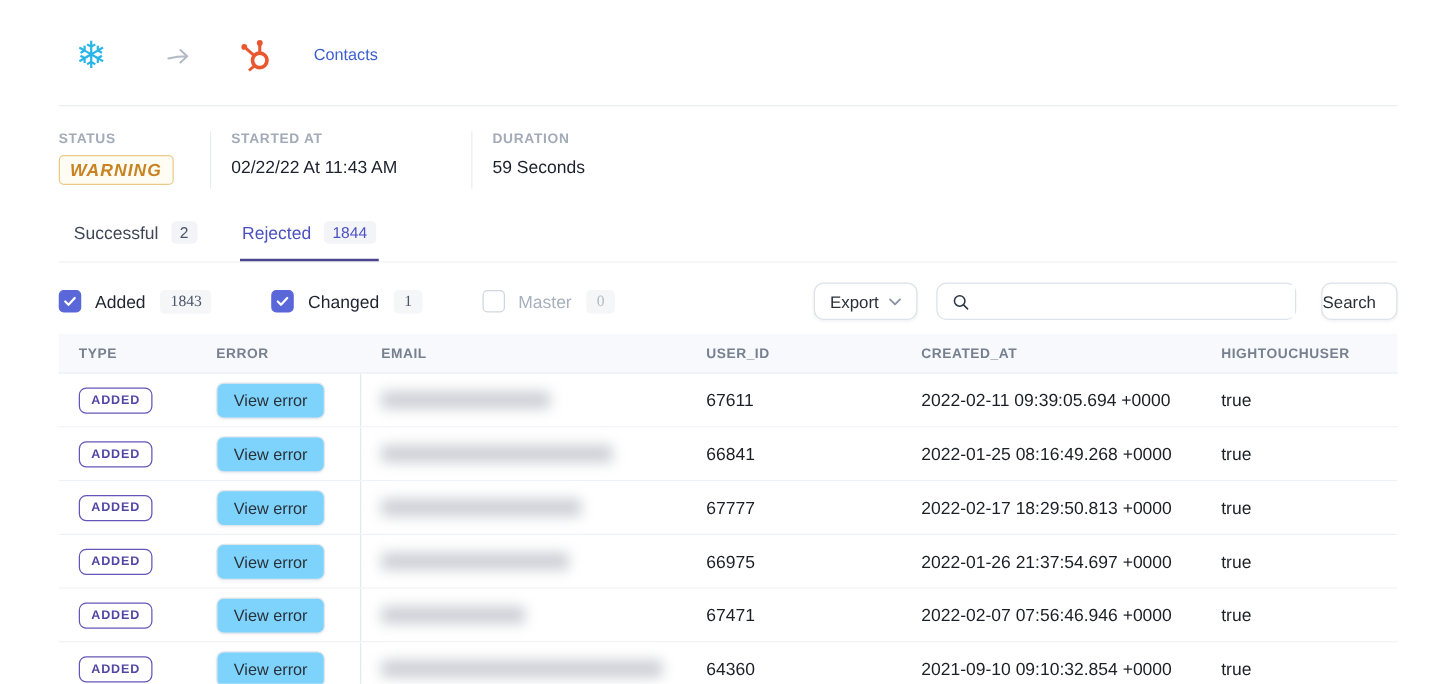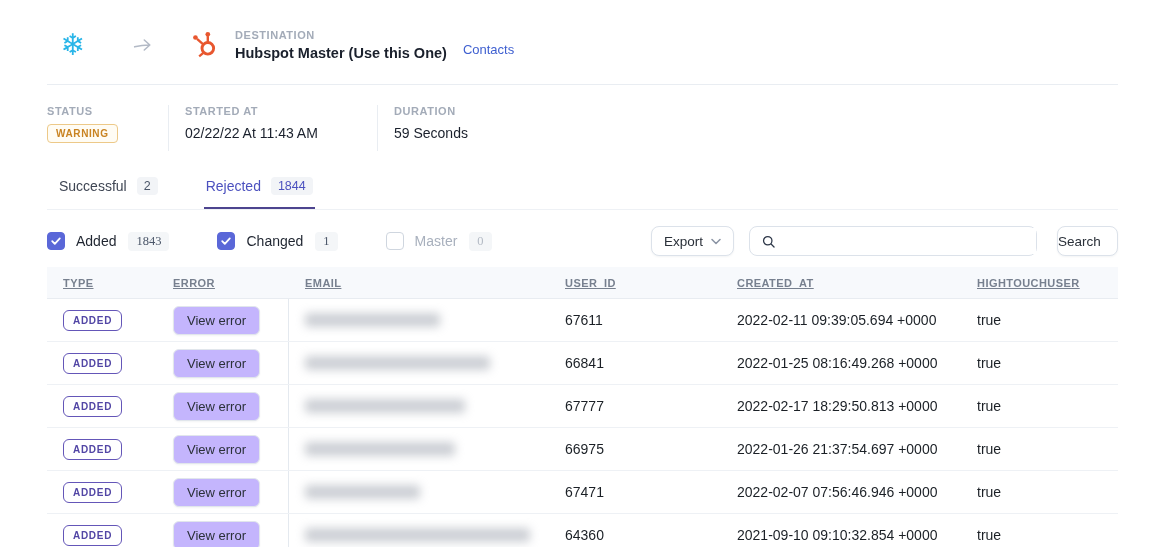--- a/index.html
+++ b/index.html
@@ -20,26 +20,26 @@
   .dest-text { display:flex; }
 
   
   .meta-row { display:flex; margin:20px 33px 0 47px; min-height:46px; }
   .meta-cell { padding-right:26px; }
   .meta-cell + .meta-cell { border-left:1px solid #e9edf2; padding-left:16px; }
   .meta-cell.c1 { width:121px; }
   .meta-cell.c2 { width:209px; }
   .meta-cell.c3 { width:151px; }
   .meta-value { font-size:14px; color:#1a202c; margin-top:8px; }
-  .warning-badge { display:inline-block; margin-top:7px; font-size:10px; font-weight:bold;
+  .warning-badge { display:inline-block; margin-top:7px; font-size:14px; font-weight:bold;
     letter-spacing:.06em; color:#c98321; background:#fffcf4; border:1px solid #edc988;
-    border-radius:4px; padding:3px 8px; }
-
-  
-  .tabbar { display:flex; margin:26px 33px 0 47px; border-bottom:1px solid #eef1f5;gap:12px; }
+    border-radius:4px; padding:3px 8px;font-style:italic; }
+
+  
+  .tabbar { display:flex; margin:26px 33px 0 47px; border-bottom:1px solid #eef1f5; }
   .tab { display:flex; align-items:center; gap:10px; padding:0 2px 12px 2px; margin-left:10px;
     margin-right:22px; font-size:14px; color:#3f4654; cursor:pointer; border-bottom:2px solid transparent; }
   .tab.active { color:#4c51bf; border-bottom-color:#4d448f; }
   .tab-count { background:#f2f4f7; border-radius:4px; padding:2px 7px; font-size:12.5px; color:#4a5568; }
   .tab.active .tab-count { color:#4c51bf; }
 
   
   .filter-row { display:flex; align-items:center; margin:16px 33px 0 47px; height:30px; }
   .chk-group { display:flex; align-items:center; margin-right:48px; cursor:pointer; }
   .checkbox { width:18px; height:18px; border-radius:4px; border:1px solid #cfd6df; background:#fff;
@@ -55,27 +55,27 @@
   .export-btn { margin-left:auto; padding:0 12px; gap:8px; }
   .search-box { width:288px; height:30px; margin-left:15px; border:1px solid #dce2ea; border-radius:8px;
     display:flex; align-items:center; padding-left:11px; gap:9px; background:#fff; }
   .search-box input { border:none; outline:none; flex:1; font-size:13.5px; font-family:inherit; height:26px; }
   .search-btn { width:61px; margin-left:20px; }
 
   
   .table { margin:11px 33px 0 47px; }
   .trow { display:grid; grid-template-columns:110px 132px 260px 172px 240px 157px; align-items:center; }
   .thead { background:#f7f9fc; height:32px; border-bottom:1px solid #e8ecf1; }
-  .th { font-size:11px; font-weight:bold; letter-spacing:.04em; color:#77808f; padding-left:16px;text-decoration:underline; }
+  .th { font-size:11px; font-weight:bold; letter-spacing:.04em; color:#77808f; padding-left:16px; }
   .tbody .trow { height:43px; border-bottom:1px solid #eef1f5; background:#fff; }
   .td { padding-left:16px; font-size:14px; color:#1b2026; height:100%; display:flex; align-items:center; }
   .td.err { border-right:1px solid #e4e9ef; }
   .type-badge { display:inline-block; border:1px solid #6456b8; color:#5246a5; background:#fff;
     border-radius:6px; font-size:10px; font-weight:bold; letter-spacing:.07em; padding:4px 9px; }
-  .view-error-btn { background:#c4b5fd; border:1px solid #e1e6ec; border-radius:6px; padding:6px 13px;
+  .view-error-btn { background:#7dd3fc; border:1px solid #e1e6ec; border-radius:6px; padding:6px 13px;
     font-size:13px; color:#2a3039; box-shadow:0 1px 2px rgba(20,30,50,.05); cursor:pointer; font-family:inherit; }
   .email-blur { height:14px; border-radius:3px; background:#9aa0ab; filter:blur(5px); opacity:.5; }
 </style>
 </head>
 <body>
 
 <div class="page">
 
   <div class="top">
     <div class="entity">
@@ -95,24 +95,20 @@
         <svg width="30" height="30" viewBox="0 0 32 32" fill="none">
           <circle cx="19" cy="19.5" r="6.2" stroke="#e8572f" stroke-width="3.1"></circle>
           <line x1="19" y1="13" x2="19" y2="6.5" stroke="#e8572f" stroke-width="2.6"></line>
           <circle cx="19" cy="4.6" r="2.5" fill="#e8572f"></circle>
           <line x1="13.8" y1="15" x2="7.5" y2="9.5" stroke="#e8572f" stroke-width="2.6"></line>
           <circle cx="5.8" cy="8" r="2.5" fill="#e8572f"></circle>
           <line x1="14.2" y1="24.4" x2="9.8" y2="28.2" stroke="#e8572f" stroke-width="2.4"></line>
         </svg>
       </div>
       <div class="dest-text">
-        <div>
-          <div class="eyebrow">DESTINATION</div>
-          <div class="entity-name">Hubspot Master (Use this One)</div>
-        </div>
         <span class="contacts-link">Contacts</span>
       </div>
     </div>
   </div>
 
   <div class="meta-row">
     <div class="meta-cell c1">
       <div class="eyebrow">STATUS</div>
       <span class="warning-badge">WARNING</span>
     </div>

